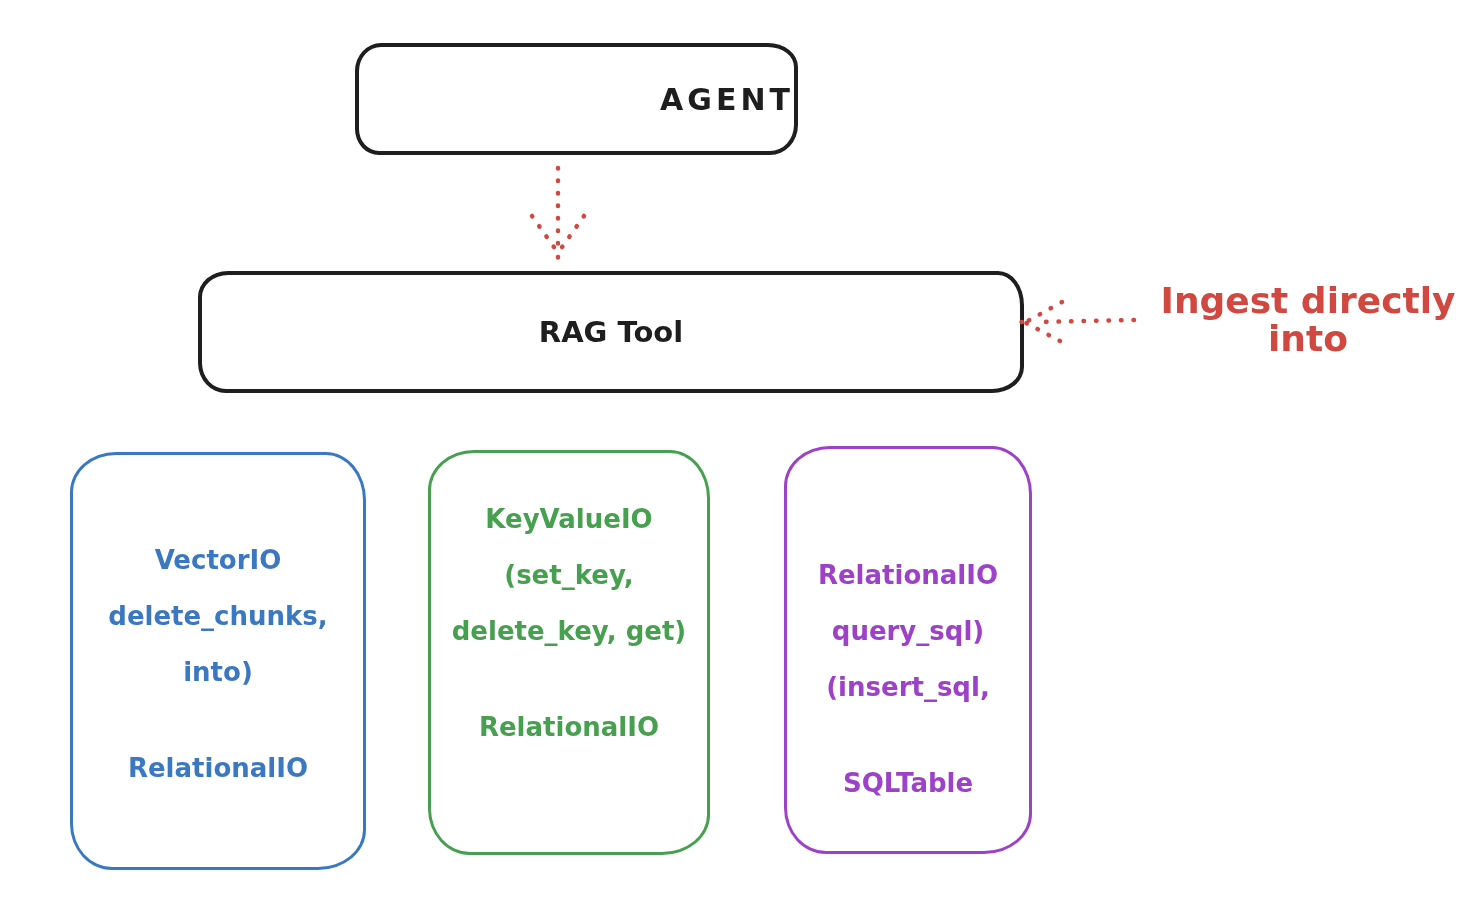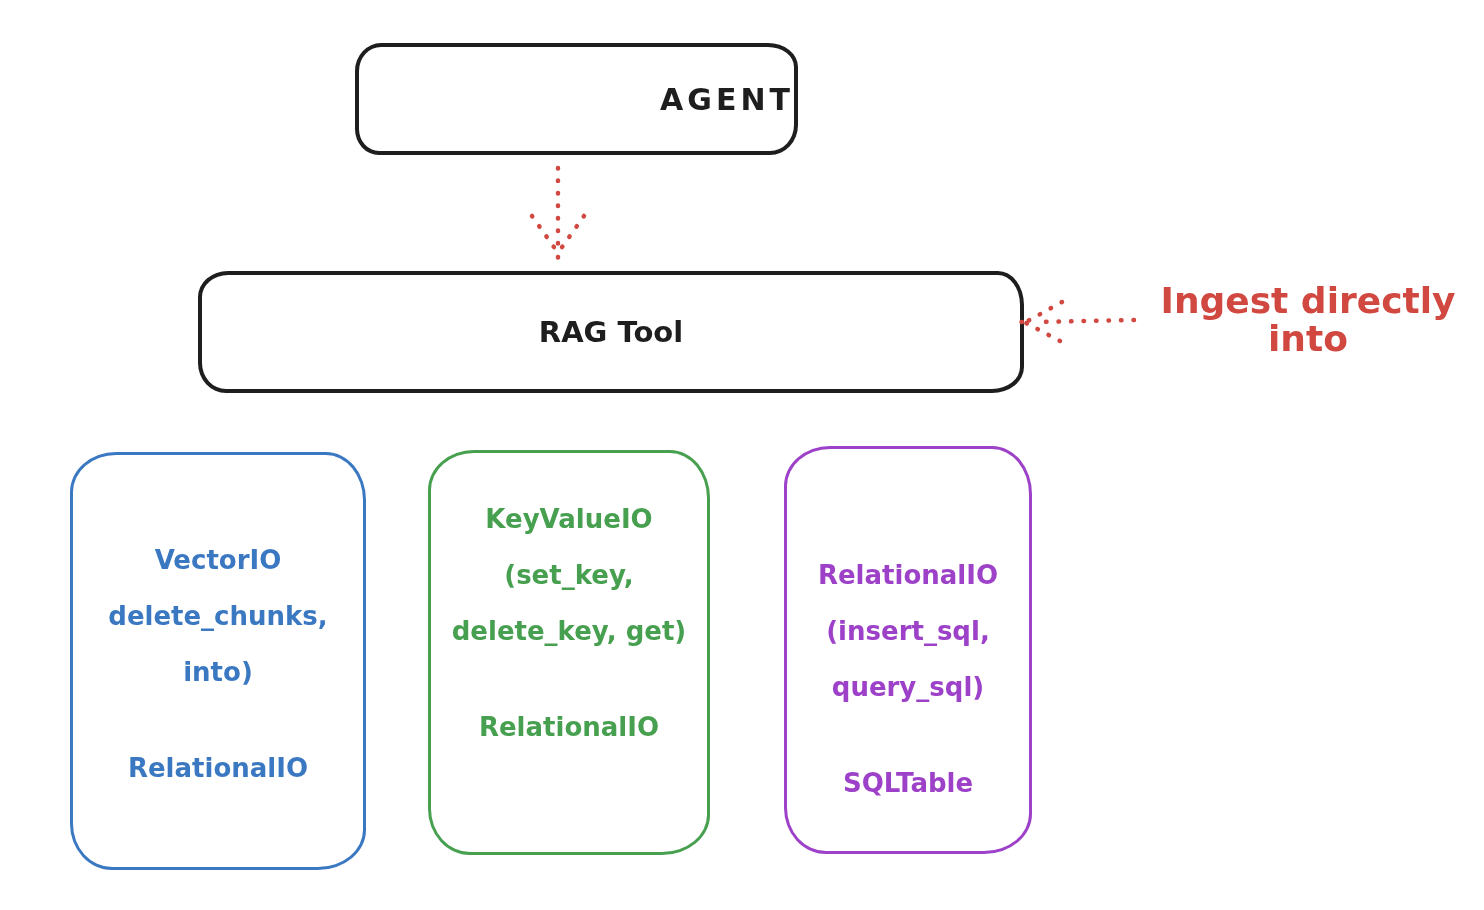--- a/index.html
+++ b/index.html
@@ -114,18 +114,18 @@
 
   <div class="card card-green">
     <div>KeyValueIO</div>
     <div>(set_key,</div>
     <div>delete_key, get)</div>
     <div class="subtitle">RelationalIO</div>
   </div>
 
   <div class="card card-purple">
     <div>RelationalIO</div>
+    <div>query_sql)</div>
     <div>(insert_sql,</div>
-    <div>query_sql)</div>
     <div class="subtitle">SQLTable</div>
   </div>
 
 </div>
 
 </body></html>

